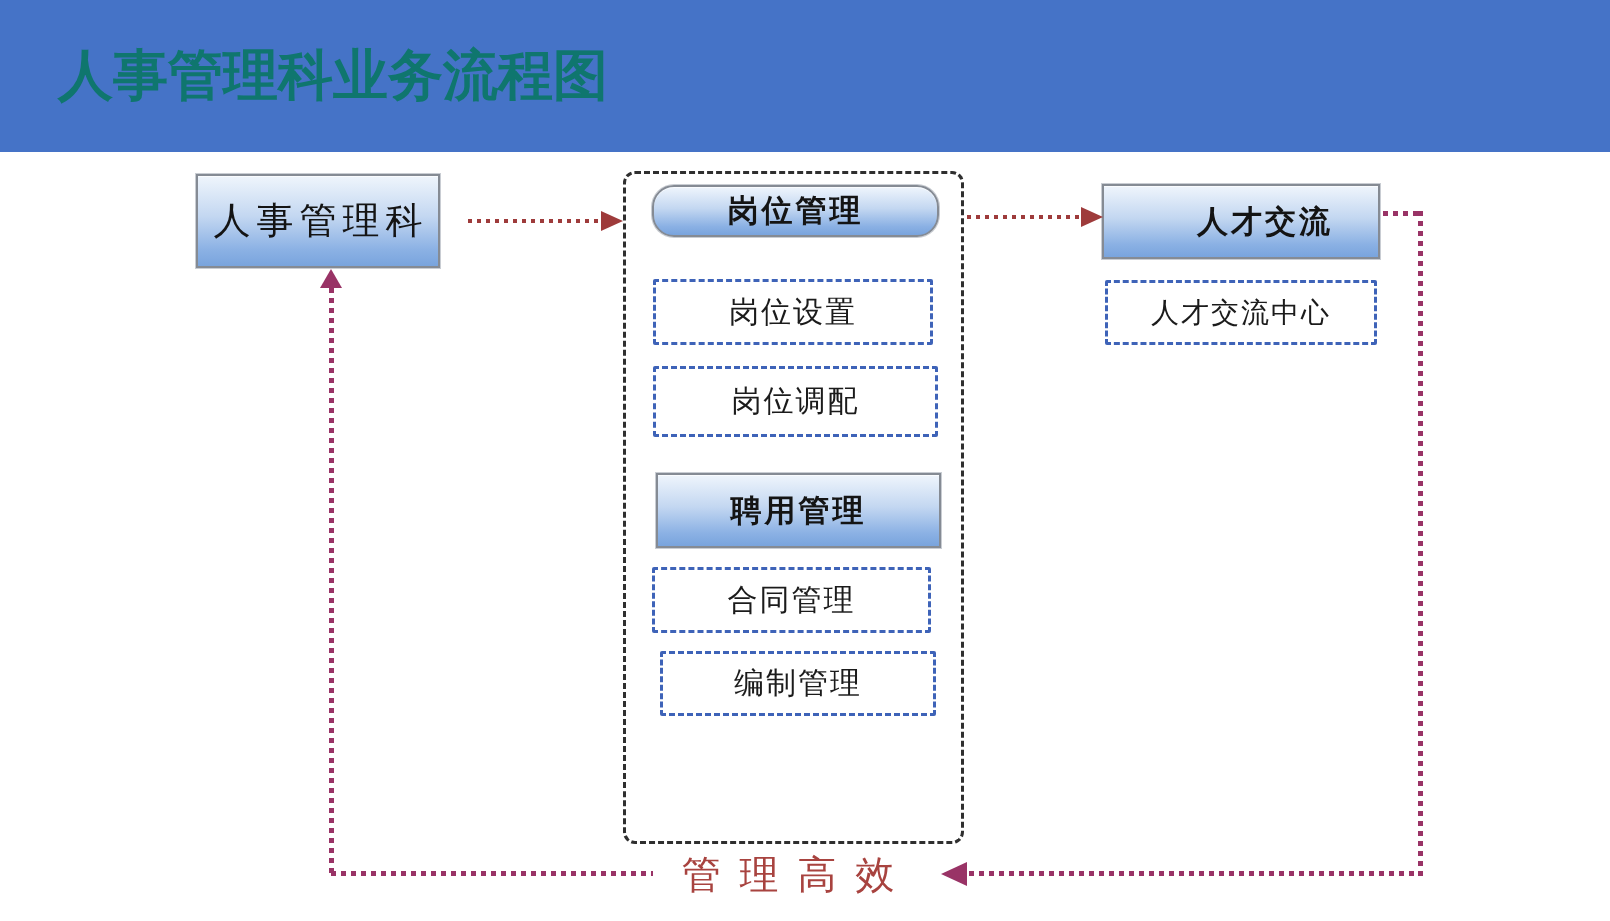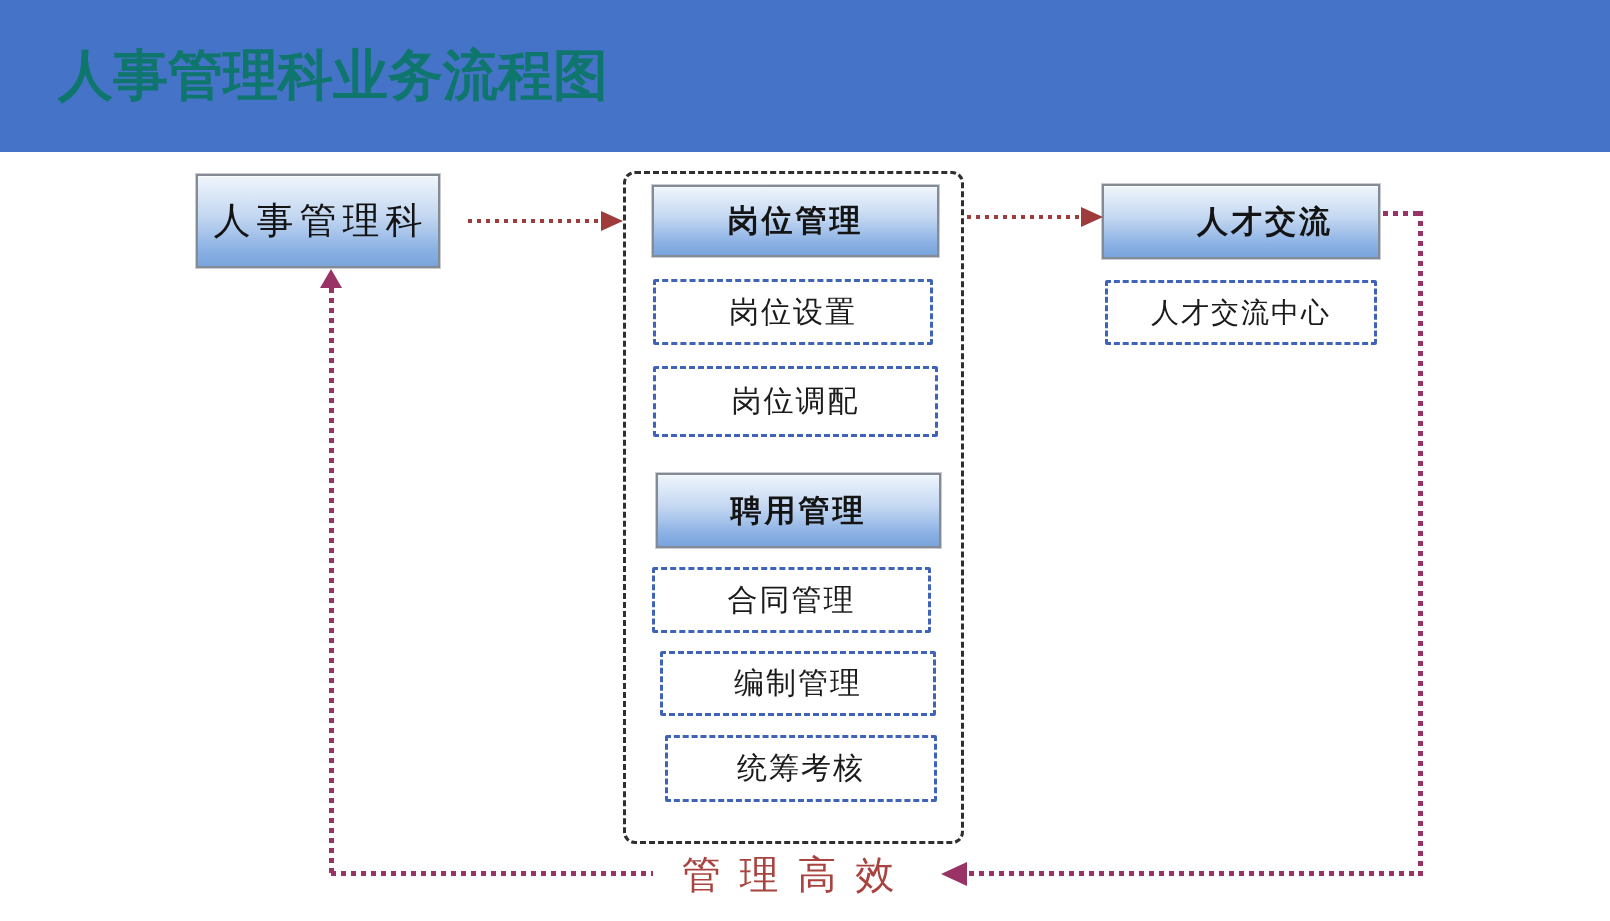--- a/index.html
+++ b/index.html
@@ -37,21 +37,21 @@
   .dash-box{
     position:absolute;display:flex;align-items:center;justify-content:center;
     background:#ffffff;border:3px dashed var(--dash-blue);border-radius:2px;
     font-size:30px;letter-spacing:2px;color:#1b1b1b;white-space:nowrap;
   }
   .container-dash{
     position:absolute;left:623px;top:171px;width:341px;height:673px;
     border:3px dashed var(--container-dash);border-radius:12px;background:transparent;
   }
   .dept{left:196px;top:174px;width:244px;height:94px;font-size:37px;letter-spacing:6px;padding-left:6px;font-weight:400;}
-  .post-header{left:652px;top:185px;width:287px;height:72px;font-size:31px;font-weight:700;letter-spacing:3px;}
+  .post-header{left:652px;top:185px;width:287px;height:52px;font-size:31px;font-weight:700;letter-spacing:3px;border-radius:22px;}
   .post-item-1{left:653px;top:279px;width:280px;height:66px;}
   .post-item-2{left:653px;top:366px;width:285px;height:71px;}
   .employ-header{left:656px;top:473px;width:285px;height:75px;font-size:31px;font-weight:700;letter-spacing:3px;}
   .employ-item-1{left:652px;top:567px;width:279px;height:66px;}
   .employ-item-2{left:660px;top:651px;width:276px;height:65px;}
   .employ-item-3{left:665px;top:735px;width:272px;height:67px;}
   .talent-header{left:1102px;top:184px;width:278px;height:75px;font-size:31px;font-weight:700;letter-spacing:3px;padding-left:48px;}
   .talent-item{left:1105px;top:280px;width:272px;height:65px;font-size:28px;}
   .seg{position:absolute;}
   .dots-h-red{height:4px;background:repeating-linear-gradient(90deg,var(--arrow-red) 0 4px,transparent 4px 9px);}
@@ -92,23 +92,20 @@
 
   <div class="grad-box employ-header">
     <span>聘用管理</span>
   </div>
   <div class="dash-box employ-item-1">
     <span>合同管理</span>
   </div>
   <div class="dash-box employ-item-2">
     <span>编制管理</span>
   </div>
-  <div class="dash-box employ-item-3">
-    <span>统筹考核</span>
-  </div>
 
   <div class="grad-box talent-header">
     <span>人才交流</span>
   </div>
   <div class="dash-box talent-item">
     <span>人才交流中心</span>
   </div>
 
   <div class="seg dots-h-red" style="left:468px;top:219px;width:134px;"></div>
   <div class="tri tri-right-red" style="left:601px;top:211px;"></div>

